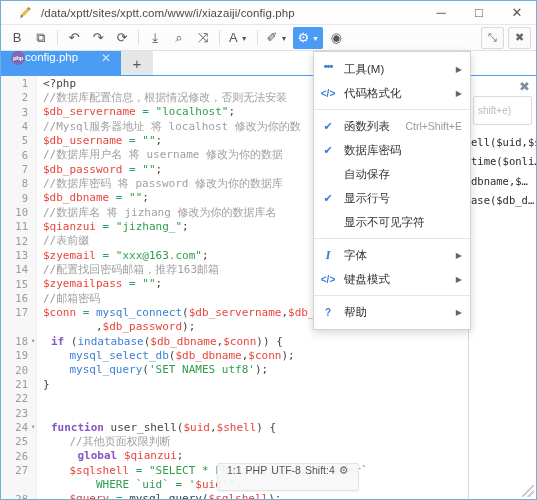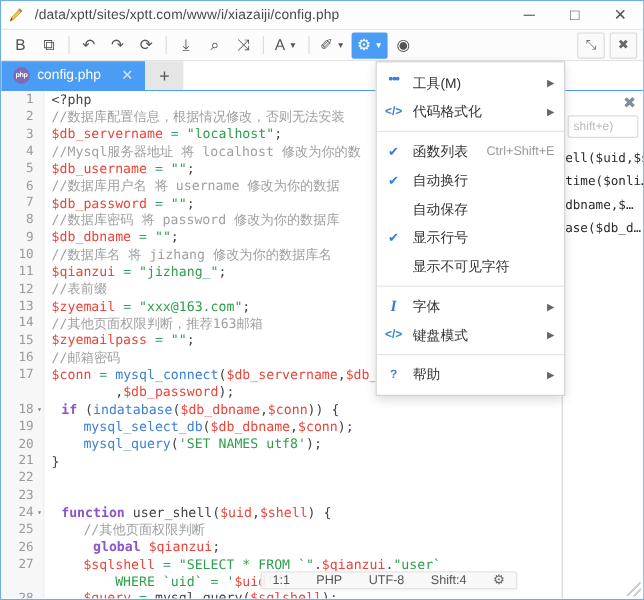--- a/index.html
+++ b/index.html
@@ -19,21 +19,21 @@
     display:flex; flex-direction:column;
     overflow:hidden;
   }
 
   
   .titlebar {
     height:24px; flex:0 0 24px;
     display:flex; align-items:center;
     background:#fdfdfd;
     border-bottom:1px solid #e8e8e8;
-    padding-left:4px;
+    padding-left:16px;
   }
   .title-icon { width:16px; height:16px; position:relative; flex:0 0 16px; }
   .title-text {
     margin-left:8px; font-size:11.5px; color:#4a4a4a;
     white-space:nowrap; overflow:hidden;
     letter-spacing:0.1px;
   }
   .win-ctrls { margin-left:auto; display:flex; height:24px; }
   .win-btn {
     width:38px; height:24px; display:flex; align-items:center; justify-content:center;
@@ -67,21 +67,21 @@
 
   
   .tabstrip {
     height:25px; flex:0 0 25px;
     display:flex; align-items:stretch;
     background:#ffffff;
     border-bottom:1px solid #4b9cf5;
     position:relative;
   }
   .tab {
-    display:flex; align-items:center; gap:6px;
+    display:flex; align-items:flex-start; 
     padding:0 8px 0 10px;
     background:#4b9cf5; color:#fff;
     font-size:11.5px; cursor:default; min-width:120px;
   }
   .tab-ico {
     width:14px; height:14px; border-radius:50%;
     background:#7e6ab5; color:#fff;
     font-size:6px; font-weight:bold;
     display:flex; align-items:center; justify-content:center;
     letter-spacing:-0.3px; flex:0 0 14px;
@@ -138,41 +138,41 @@
     flex:0 0 68px; border-left:1px solid #d8d8d8;
     background:#fff; display:flex; flex-direction:column;
     position:relative; overflow:hidden;
   }
   .fnpanel-head {
     height:20px; display:flex; align-items:center; justify-content:flex-end;
     padding-right:6px;
   }
   .fnpanel-x { color:#7f8fa0; font-size:13px; cursor:default; }
   .fn-search {
-    margin:0 4px 5px 4px; height:19px;
+    margin:0 4px 5px 4px; height:29px;
     border:1px solid #dcdcdc; border-radius:2px;
     display:flex; align-items:center; padding:0 4px;
     font-size:10px; color:#bbb; background:#fff;
     white-space:nowrap; overflow:hidden;
   }
   .fn-list { flex:1; overflow:hidden; padding-top:2px; }
   .fn-item {
     height:19.5px; display:flex; align-items:center;
     font-family:"DejaVu Sans Mono","Liberation Mono",monospace;
     font-size:10.5px; color:#2a2a2a; padding-left:2px;
     white-space:nowrap; overflow:hidden; cursor:default;
   }
 
   
   .statusbar {
     position:absolute; left:216px; bottom:8px;
-    height:15px; display:flex; align-items:flex-end;
+    height:28px; display:flex; align-items:flex-start;
     background:rgba(248,248,248,0.93);
     border:1px solid #e4e4e4; border-radius:2px;
-    padding:0 9px; gap:22px;
+    padding:0 9px; gap:4px;
     font-size:10.5px; color:#555;
     box-shadow:0 1px 2px rgba(0,0,0,.05);
     z-index:40;
   }
   .statusbar span { white-space:nowrap; cursor:default; }
   .st-gear { font-size:11px; color:#666; }
 
   
   .grip {
     position:absolute; right:2px; bottom:2px;
@@ -305,21 +305,21 @@
           <div class="ln"><div class="num">4</div><div class="fold"></div><div class="txt"><span class="c-cmt">//Mysql服务器地址 将 localhost 修改为你的数</span></div></div>
           <div class="ln"><div class="num">5</div><div class="fold"></div><div class="txt"><span class="c-var">$db_username</span><span class="c-pln"> </span><span class="c-op">=</span><span class="c-pln"> </span><span class="c-str">""</span><span class="c-pln">;</span></div></div>
           <div class="ln"><div class="num">6</div><div class="fold"></div><div class="txt"><span class="c-cmt">//数据库用户名 将 username 修改为你的数据</span></div></div>
           <div class="ln"><div class="num">7</div><div class="fold"></div><div class="txt"><span class="c-var">$db_password</span><span class="c-pln"> </span><span class="c-op">=</span><span class="c-pln"> </span><span class="c-str">""</span><span class="c-pln">;</span></div></div>
           <div class="ln"><div class="num">8</div><div class="fold"></div><div class="txt"><span class="c-cmt">//数据库密码 将 password 修改为你的数据库</span></div></div>
           <div class="ln"><div class="num">9</div><div class="fold"></div><div class="txt"><span class="c-var">$db_dbname</span><span class="c-pln"> </span><span class="c-op">=</span><span class="c-pln"> </span><span class="c-str">""</span><span class="c-pln">;</span></div></div>
           <div class="ln"><div class="num">10</div><div class="fold"></div><div class="txt"><span class="c-cmt">//数据库名 将 jizhang 修改为你的数据库名</span></div></div>
           <div class="ln"><div class="num">11</div><div class="fold"></div><div class="txt"><span class="c-var">$qianzui</span><span class="c-pln"> </span><span class="c-op">=</span><span class="c-pln"> </span><span class="c-str">"jizhang_"</span><span class="c-pln">;</span></div></div>
           <div class="ln"><div class="num">12</div><div class="fold"></div><div class="txt"><span class="c-cmt">//表前缀</span></div></div>
           <div class="ln"><div class="num">13</div><div class="fold"></div><div class="txt"><span class="c-var">$zyemail</span><span class="c-pln"> </span><span class="c-op">=</span><span class="c-pln"> </span><span class="c-str">"xxx@163.com"</span><span class="c-pln">;</span></div></div>
-          <div class="ln"><div class="num">14</div><div class="fold"></div><div class="txt"><span class="c-cmt">//其他页面权限判断，推荐163邮箱</span></div></div>
+          <div class="ln"><div class="num">14</div><div class="fold"></div><div class="txt"><span class="c-cmt">//配置找回密码邮箱，推荐163邮箱</span></div></div>
           <div class="ln"><div class="num">15</div><div class="fold"></div><div class="txt"><span class="c-var">$zyemailpass</span><span class="c-pln"> </span><span class="c-op">=</span><span class="c-pln"> </span><span class="c-str">""</span><span class="c-pln">;</span></div></div>
           <div class="ln"><div class="num">16</div><div class="fold"></div><div class="txt"><span class="c-cmt">//邮箱密码</span></div></div>
           <div class="ln"><div class="num">17</div><div class="fold"></div><div class="txt"><span class="c-var">$conn</span><span class="c-pln"> </span><span class="c-op">=</span><span class="c-pln"> </span><span class="c-fn">mysql_connect</span><span class="c-pln">(</span><span class="c-var">$db_servername</span><span class="c-pln">,</span><span class="c-var">$db_username</span></div></div>
           <div class="ln"><div class="num"></div><div class="fold"></div><div class="txt"><span class="c-pln">        ,</span><span class="c-var">$db_password</span><span class="c-pln">);</span></div></div>
           <div class="ln"><div class="num">18</div><div class="fold">▾</div><div class="txt"><span class="c-kw">if</span><span class="c-pln"> (</span><span class="c-fn">indatabase</span><span class="c-pln">(</span><span class="c-var">$db_dbname</span><span class="c-pln">,</span><span class="c-var">$conn</span><span class="c-pln">)) {</span></div></div>
           <div class="ln"><div class="num">19</div><div class="fold"></div><div class="txt"><span class="c-pln">    </span><span class="c-fn">mysql_select_db</span><span class="c-pln">(</span><span class="c-var">$db_dbname</span><span class="c-pln">,</span><span class="c-var">$conn</span><span class="c-pln">);</span></div></div>
           <div class="ln"><div class="num">20</div><div class="fold"></div><div class="txt"><span class="c-pln">    </span><span class="c-fn">mysql_query</span><span class="c-pln">(</span><span class="c-str">'SET NAMES utf8'</span><span class="c-pln">);</span></div></div>
           <div class="ln"><div class="num">21</div><div class="fold"></div><div class="txt"><span class="c-pln">}</span></div></div>
           <div class="ln"><div class="num">22</div><div class="fold"></div><div class="txt"><span class="c-pln"></span></div></div>
           <div class="ln"><div class="num">23</div><div class="fold"></div><div class="txt"><span class="c-pln"></span></div></div>
@@ -368,21 +368,21 @@
         <div class="mi-arrow">▶</div>
       </div>
       <div class="mi-sep"></div>
       <div class="mi">
         <div class="mi-check">✔</div>
         <div class="mi-label">函数列表</div>
         <div class="mi-accel">Ctrl+Shift+E</div>
       </div>
       <div class="mi">
         <div class="mi-check">✔</div>
-        <div class="mi-label">自动换行</div>
+        <div class="mi-label">数据库密码</div>
       </div>
       <div class="mi">
         <div class="mi-check"></div>
         <div class="mi-label">自动保存</div>
       </div>
       <div class="mi">
         <div class="mi-check">✔</div>
         <div class="mi-label">显示行号</div>
       </div>
       <div class="mi">

